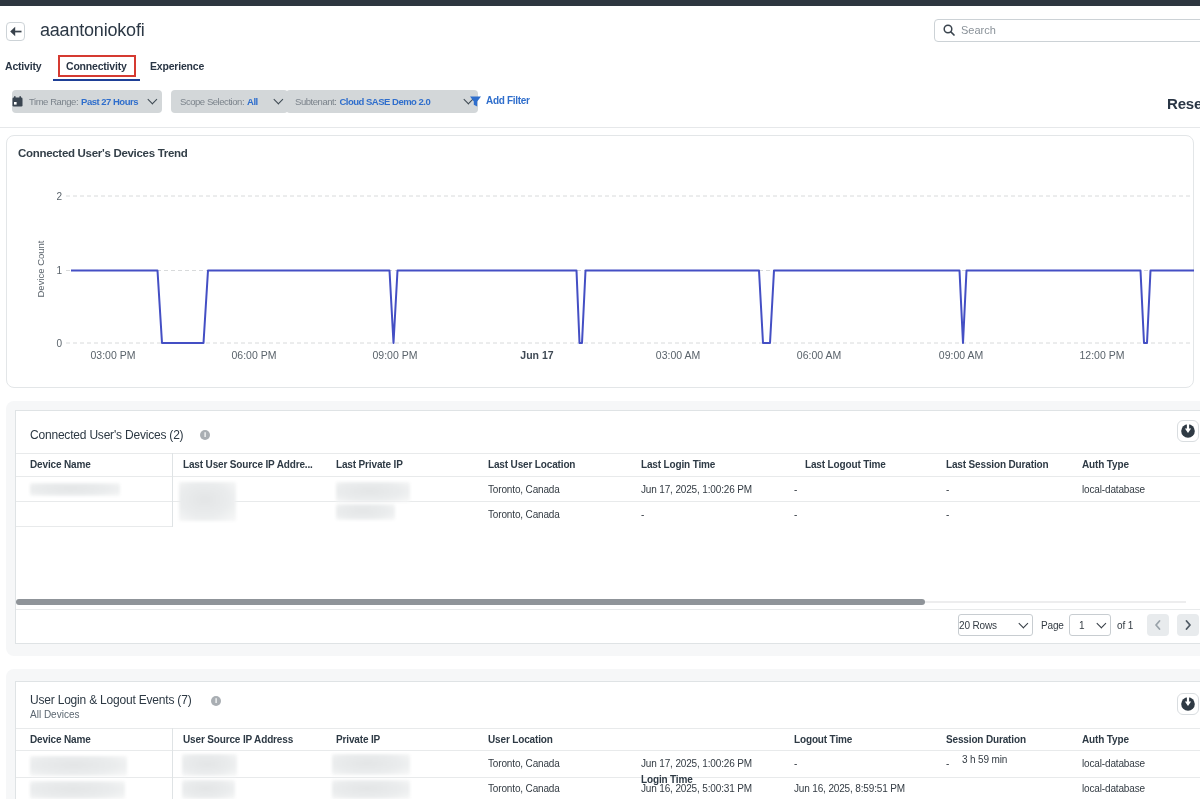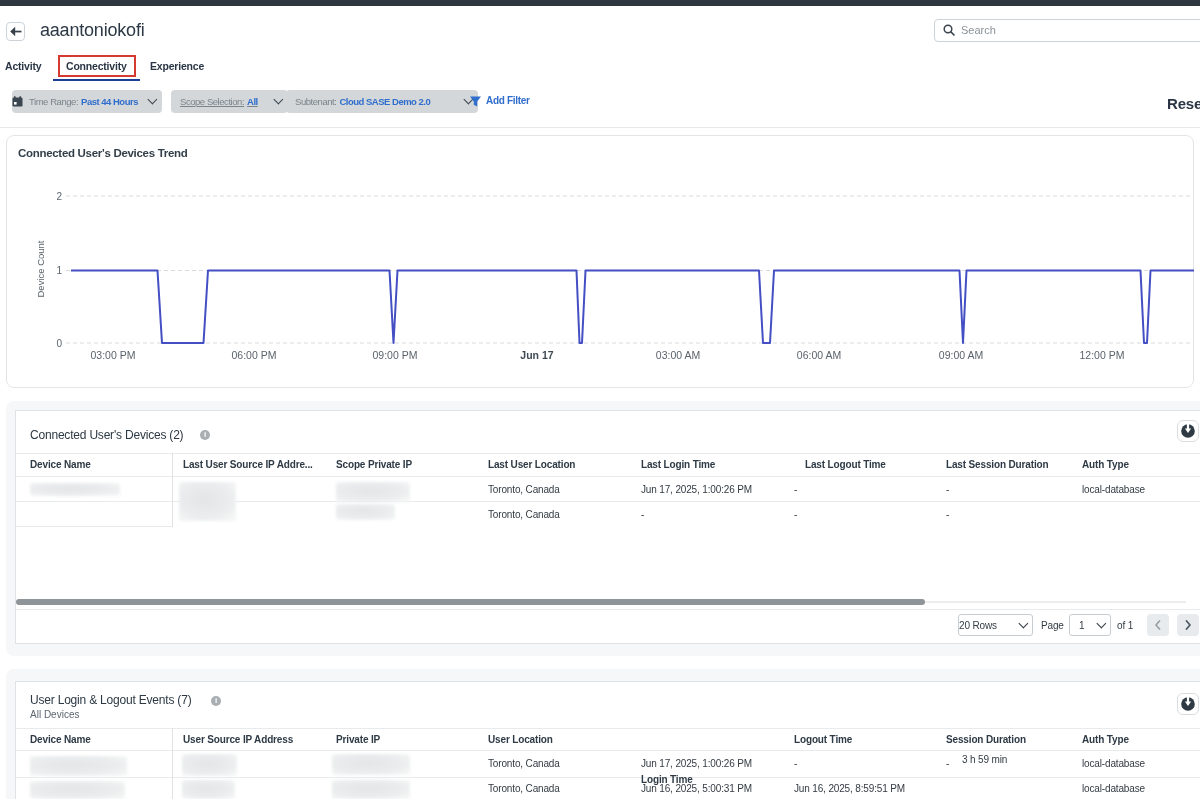--- a/index.html
+++ b/index.html
@@ -74,23 +74,23 @@
 <div class="abs blueline"></div>
 <div class="abs tab" style="left:150px">Experience</div>
 
 <div class="abs pill" style="left:12px; width:150px; ">
   <svg width="11" height="11" viewBox="0 0 11 11" style="margin-right:6px">
     <rect x="0.5" y="1.5" width="10" height="9" rx="1.2" fill="#3a4550"></rect>
     <line x1="2.8" y1="0.3" x2="2.8" y2="2" stroke="#3a4550" stroke-width="1.6"></line>
     <line x1="8.2" y1="0.3" x2="8.2" y2="2" stroke="#3a4550" stroke-width="1.6"></line>
     <rect x="2" y="6" width="2.6" height="2.6" fill="#fff"></rect>
   </svg>
-  Time Range:<span class="val">Past 44 Hours</span><span class="chev"></span>
-</div>
-<div class="abs pill" style="left:171px; width:117px; padding-left:9px;text-decoration:underline;">
+  Time Range:<span class="val">Past 27 Hours</span><span class="chev"></span>
+</div>
+<div class="abs pill" style="left:171px; width:117px; padding-left:9px;">
   Scope Selection:<span class="val">All</span><span class="chev"></span>
 </div>
 <div class="abs pill" style="left:286px; width:192px; padding-left:9px;">
   Subtenant:<span class="val">Cloud SASE Demo 2.0</span><span class="chev"></span>
 </div>
 <svg class="abs" style="left:469px;top:95px" width="13" height="13" viewBox="0 0 13 13">
   <path d="M1 1.5 H12 L8.2 6.5 V11.5 L4.8 9.8 V6.5 Z" fill="#2f6ecc"></path>
 </svg>
 <div class="abs" style="left:486px;top:95px;font-size:10px;font-weight:bold;color:#2f6ecc;letter-spacing:-0.3px">Add Filter</div>
 <div class="abs" style="left:1167px;top:95px;font-size:15px;font-weight:bold;color:#2a3645;letter-spacing:-0.2px">Reset</div>
@@ -136,21 +136,21 @@
   </svg>
 </div>
 
 <div class="hline" style="left:16px;top:453px;width:1184px;"></div>
 <div class="hline" style="left:16px;top:476px;width:1184px;"></div>
 <div class="hline" style="left:16px;top:501px;width:1184px;"></div>
 <div class="hline" style="left:16px;top:526px;width:156px;"></div>
 <div class="vline" style="left:172px;top:453px;height:74px;"></div>
 <div class="th" style="left:30px;top:459px;">Device Name</div>
 <div class="th" style="left:183px;top:459px;">Last User Source IP Addre...</div>
-<div class="th" style="left:336px;top:459px;">Scope Private IP</div>
+<div class="th" style="left:336px;top:459px;">Last Private IP</div>
 <div class="th" style="left:488px;top:459px;">Last User Location</div>
 <div class="th" style="left:641px;top:459px;">Last Login Time</div>
 <div class="th" style="left:794px;top:459px;padding-left:11px;">Last Logout Time</div>
 <div class="th" style="left:946px;top:459px;">Last Session Duration</div>
 <div class="th" style="left:1082px;top:459px;">Auth Type</div>
 
 <div class="blob" style="left:30px;top:483px;width:90px;height:13px;"></div>
 <div class="blob" style="left:179px;top:482px;width:57px;height:39px;"></div>
 <div class="blob" style="left:336px;top:482px;width:74px;height:20px;"></div>
 <div class="blob" style="left:336px;top:504px;width:59px;height:16px;"></div>

